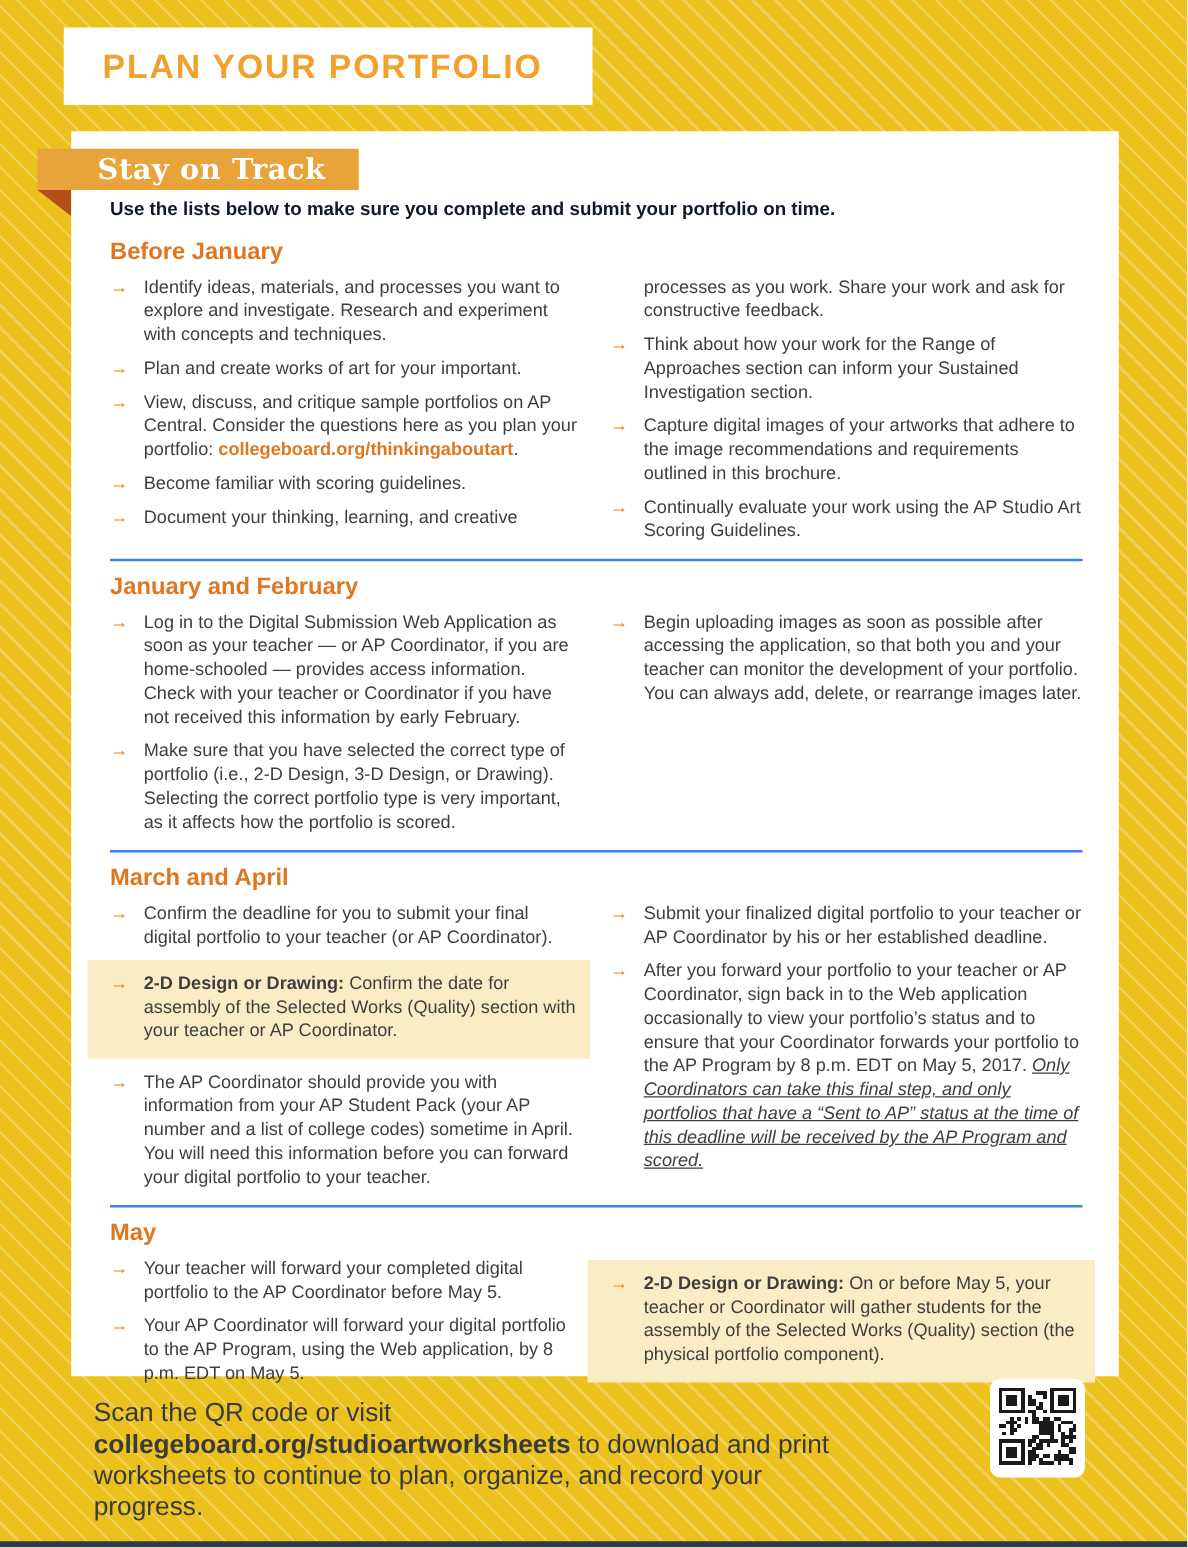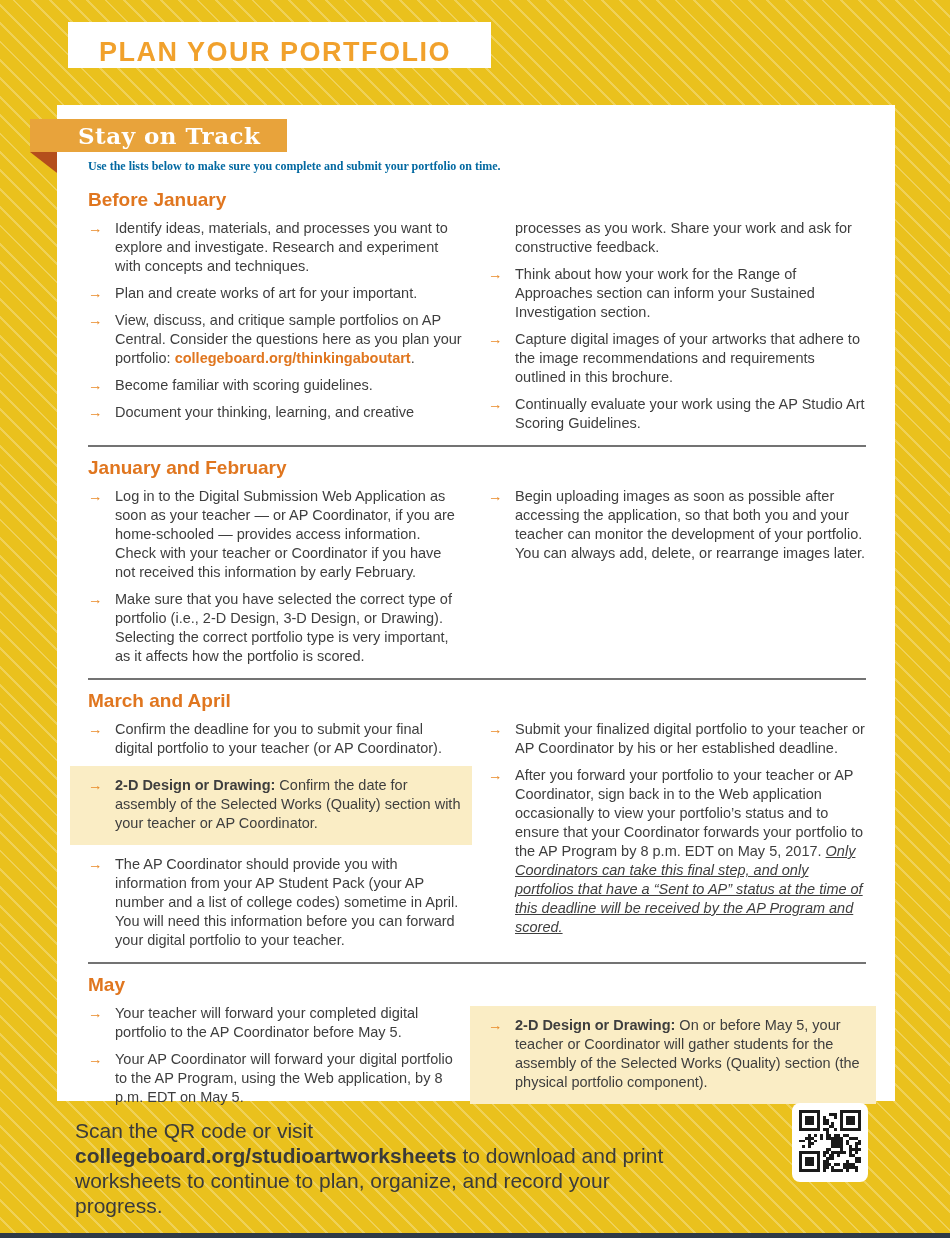--- a/index.html
+++ b/index.html
@@ -8,22 +8,22 @@
 
   .page {
     position:relative; width:950px; height:1238px; overflow:hidden;
     background:
       repeating-linear-gradient(45deg, rgba(255,255,255,0.26) 0 2px, rgba(255,255,255,0) 2px 13px),
       #EAC11D;
   }
 
   
   .title-band {
-    position:absolute; left:68px; top:22px; width:423px; height:46px;
-    background:#ffffff; display:flex; align-items:flex-end;
+    position:absolute; left:51px; top:22px; width:423px; height:62px;
+    background:#ffffff; display:flex; align-items:center;
   }
   .title-band h1 {
     margin-left:31px; font-size:27px; font-weight:bold; color:#F1A12C;
     letter-spacing:1.5px; white-space:nowrap;
   }
 
   
   .panel {
     position:absolute; left:57px; top:94px; width:838px; height:996px;
     background:#ffffff; padding:54px 29px 20px 31px;margin-top:11px;
@@ -37,26 +37,26 @@
   .ribbon .ribbon-text {
     margin-left:48px; font-family:"DejaVu Serif", serif; font-weight:bold;
     color:#ffffff; font-size:23px; letter-spacing:0.5px; white-space:nowrap;
   }
   .ribbon-fold {
     position:absolute; left:-27px; top:47px; width:27px; height:21px;
     background:#B44E1C; clip-path:polygon(0 0, 100% 0, 100% 100%);
   }
 
   .intro {
-    font-size:12px; font-weight:bold; color:#0369a1; margin-bottom:15px;font-family:Liberation Serif, serif;
+    font-size:15px; font-weight:bold; color:#0f172a; margin-bottom:15px;
   }
 
   
   .section { margin-top:0; }
-  .section + .section { margin-top:12px; border-top:2px solid #737373; padding-top:10px; }
+  .section + .section { margin-top:12px; border-top:2px solid #3b82f6; padding-top:10px; }
   .section h2 { font-size:19px; font-weight:bold; color:#E0761F; margin-bottom:8px; }
 
   .cols { display:flex; }
   .col { width:374px; }
   .col.right { width:378px; margin-left:26px; }
 
   .item { display:flex; margin-bottom:8px; font-size:14.5px; line-height:19px; color:#3E3E3E; }
   .item:last-child { margin-bottom:0; }
   .item .arrow { width:27px; flex:0 0 27px; color:#E98A28; font-weight:bold; }
   .item .txt { flex:1; }

